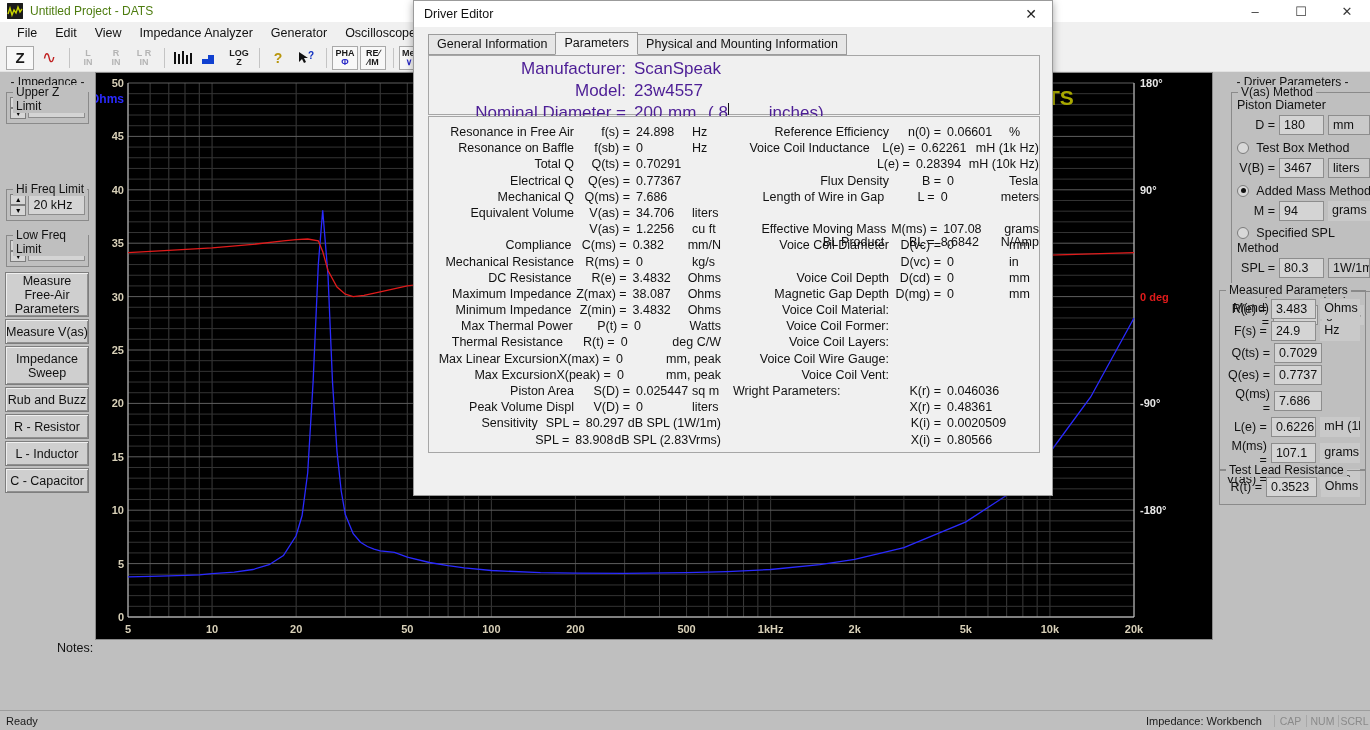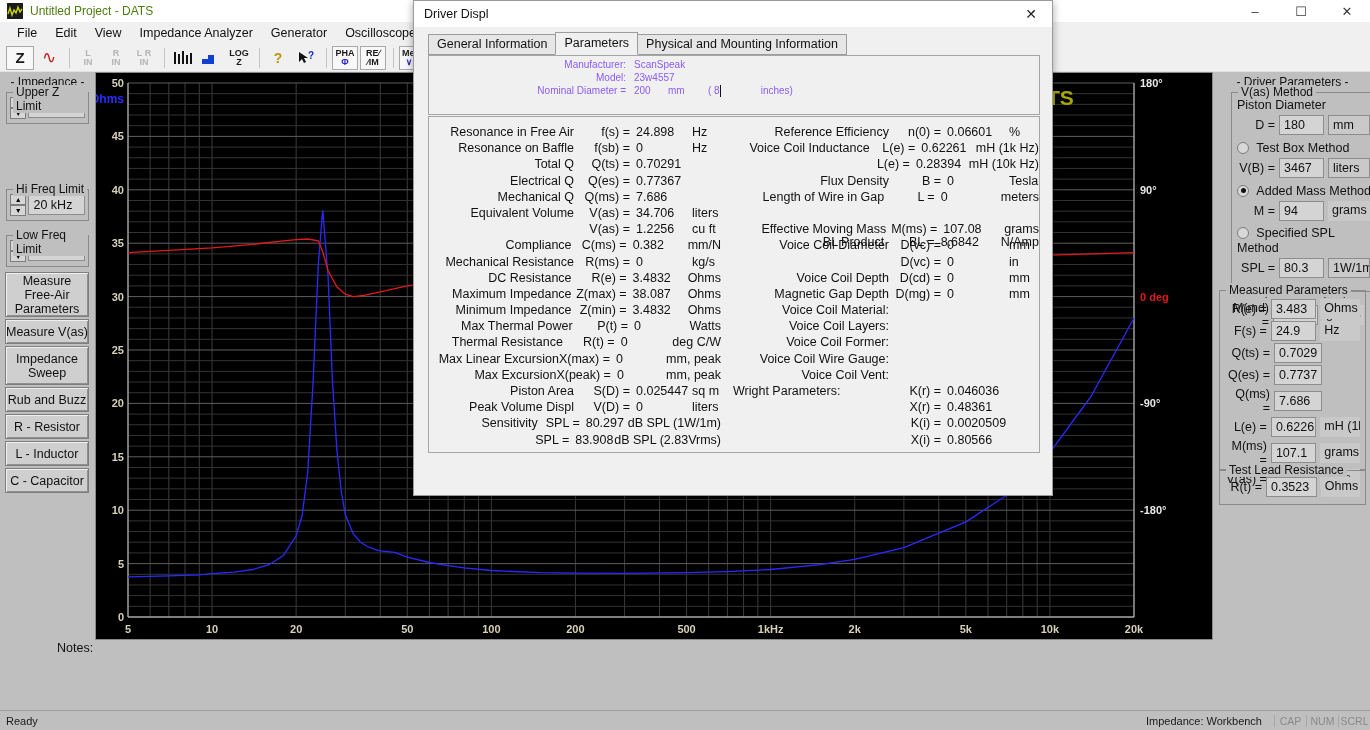--- a/index.html
+++ b/index.html
@@ -101,21 +101,21 @@
   .dlg-title { height: 26px; display: flex; align-items: center; background:#fff; }
   .dlg-title-text { margin-left: 10px; font-size: 12.5px; color:#111; }
   .dlg-close { margin-left:auto; width:42px; height:26px; display:flex; align-items:center; justify-content:center;
                font-size:14px; color:#222; }
   .tabstrip { position:absolute; left:14px; top:32px; height:22px; display:flex; align-items:flex-end; }
   .tab { border:1px solid #9c9c9c; background:#e6e6e6; padding:2px 8px 3px; font-size:12.5px; color:#111;
          margin-right:-1px; height:21px; }
   .tab.active { background:#f0f0f0; border-bottom-color:#f0f0f0; height:23px; padding-top:3px; position:relative; z-index:2;}
   .dlg-head-panel { position:absolute; left:14px; top:54px; width:612px; height:60px;
                     background:#f0f0f0; border:1px solid #a6a6a6; }
-  .hrow { display:flex; font-size:10px; color:#8b5cf6; margin-top:2px;}
+  .hrow { display:flex; font-size:17px; color:#4c1d95; margin-top:2px;}
   .params-panel { position:absolute; left:14px; top:115px; width:612px; height:337px;
                   background:#f0f0f0; border:1px solid #a6a6a6; display:flex; }
   .pcol { position:relative; }
   .pdivider { width:1px; background:#a6a6a6; }
   .prow-p { display:flex; align-items:baseline; font-size:12.5px; color:#111; height:16.2px; }
   .p-name { text-align:right; white-space:nowrap; }
   .p-sym  { text-align:right; white-space:nowrap; }
   .p-val  { white-space:nowrap; }
   .p-unit { white-space:nowrap; }
   .dlg-buttons { position:absolute; left:0; top:460px; width:640px; display:flex;
@@ -539,21 +539,21 @@
     <div class="sb-right">
       <span class="sb-mode">Impedance: Workbench</span>
       <span class="sb-ind">CAP</span>
       <span class="sb-ind">NUM</span>
       <span class="sb-ind">SCRL</span>
     </div>
   </div>
 
   <div class="dialog">
     <div class="dlg-title">
-      <span class="dlg-title-text">Driver Displ</span>
+      <span class="dlg-title-text">Driver Editor</span>
       <div class="dlg-close">✕</div>
     </div>
 
     <div class="tabstrip">
       <div class="tab">General Information</div>
       <div class="tab active">Parameters</div>
       <div class="tab">Physical and Mounting Information</div>
     </div>
 
     <div class="dlg-head-panel">
@@ -766,32 +766,32 @@
             <span class="p-val" style="width: 62px;">0</span>
             <span class="p-unit">mm</span>
           </div>
           <div class="prow-p">
             <span class="p-name" style="width: 160px;">Voice Coil Material:</span>
             <span class="p-sym" style="width: 58px; padding-right: 6px;"></span>
             <span class="p-val" style="width: 62px;"></span>
             <span class="p-unit"></span>
           </div>
           <div class="prow-p">
+            <span class="p-name" style="width: 160px;">Voice Coil Former:</span>
+            <span class="p-sym" style="width: 58px; padding-right: 6px;"></span>
+            <span class="p-val" style="width: 62px;"></span>
+            <span class="p-unit"></span>
+          </div>
+          <div class="prow-p">
             <span class="p-name" style="width: 160px;">Voice Coil Layers:</span>
             <span class="p-sym" style="width: 58px; padding-right: 6px;"></span>
             <span class="p-val" style="width: 62px;"></span>
             <span class="p-unit"></span>
           </div>
           <div class="prow-p">
-            <span class="p-name" style="width: 160px;">Voice Coil Former:</span>
-            <span class="p-sym" style="width: 58px; padding-right: 6px;"></span>
-            <span class="p-val" style="width: 62px;"></span>
-            <span class="p-unit"></span>
-          </div>
-          <div class="prow-p">
             <span class="p-name" style="width: 160px;">Voice Coil Wire Gauge:</span>
             <span class="p-sym" style="width: 58px; padding-right: 6px;"></span>
             <span class="p-val" style="width: 62px;"></span>
             <span class="p-unit"></span>
           </div>
           <div class="prow-p">
             <span class="p-name" style="width: 160px;">Voice Coil Vent:</span>
             <span class="p-sym" style="width: 58px; padding-right: 6px;"></span>
             <span class="p-val" style="width: 62px;"></span>
             <span class="p-unit"></span>

